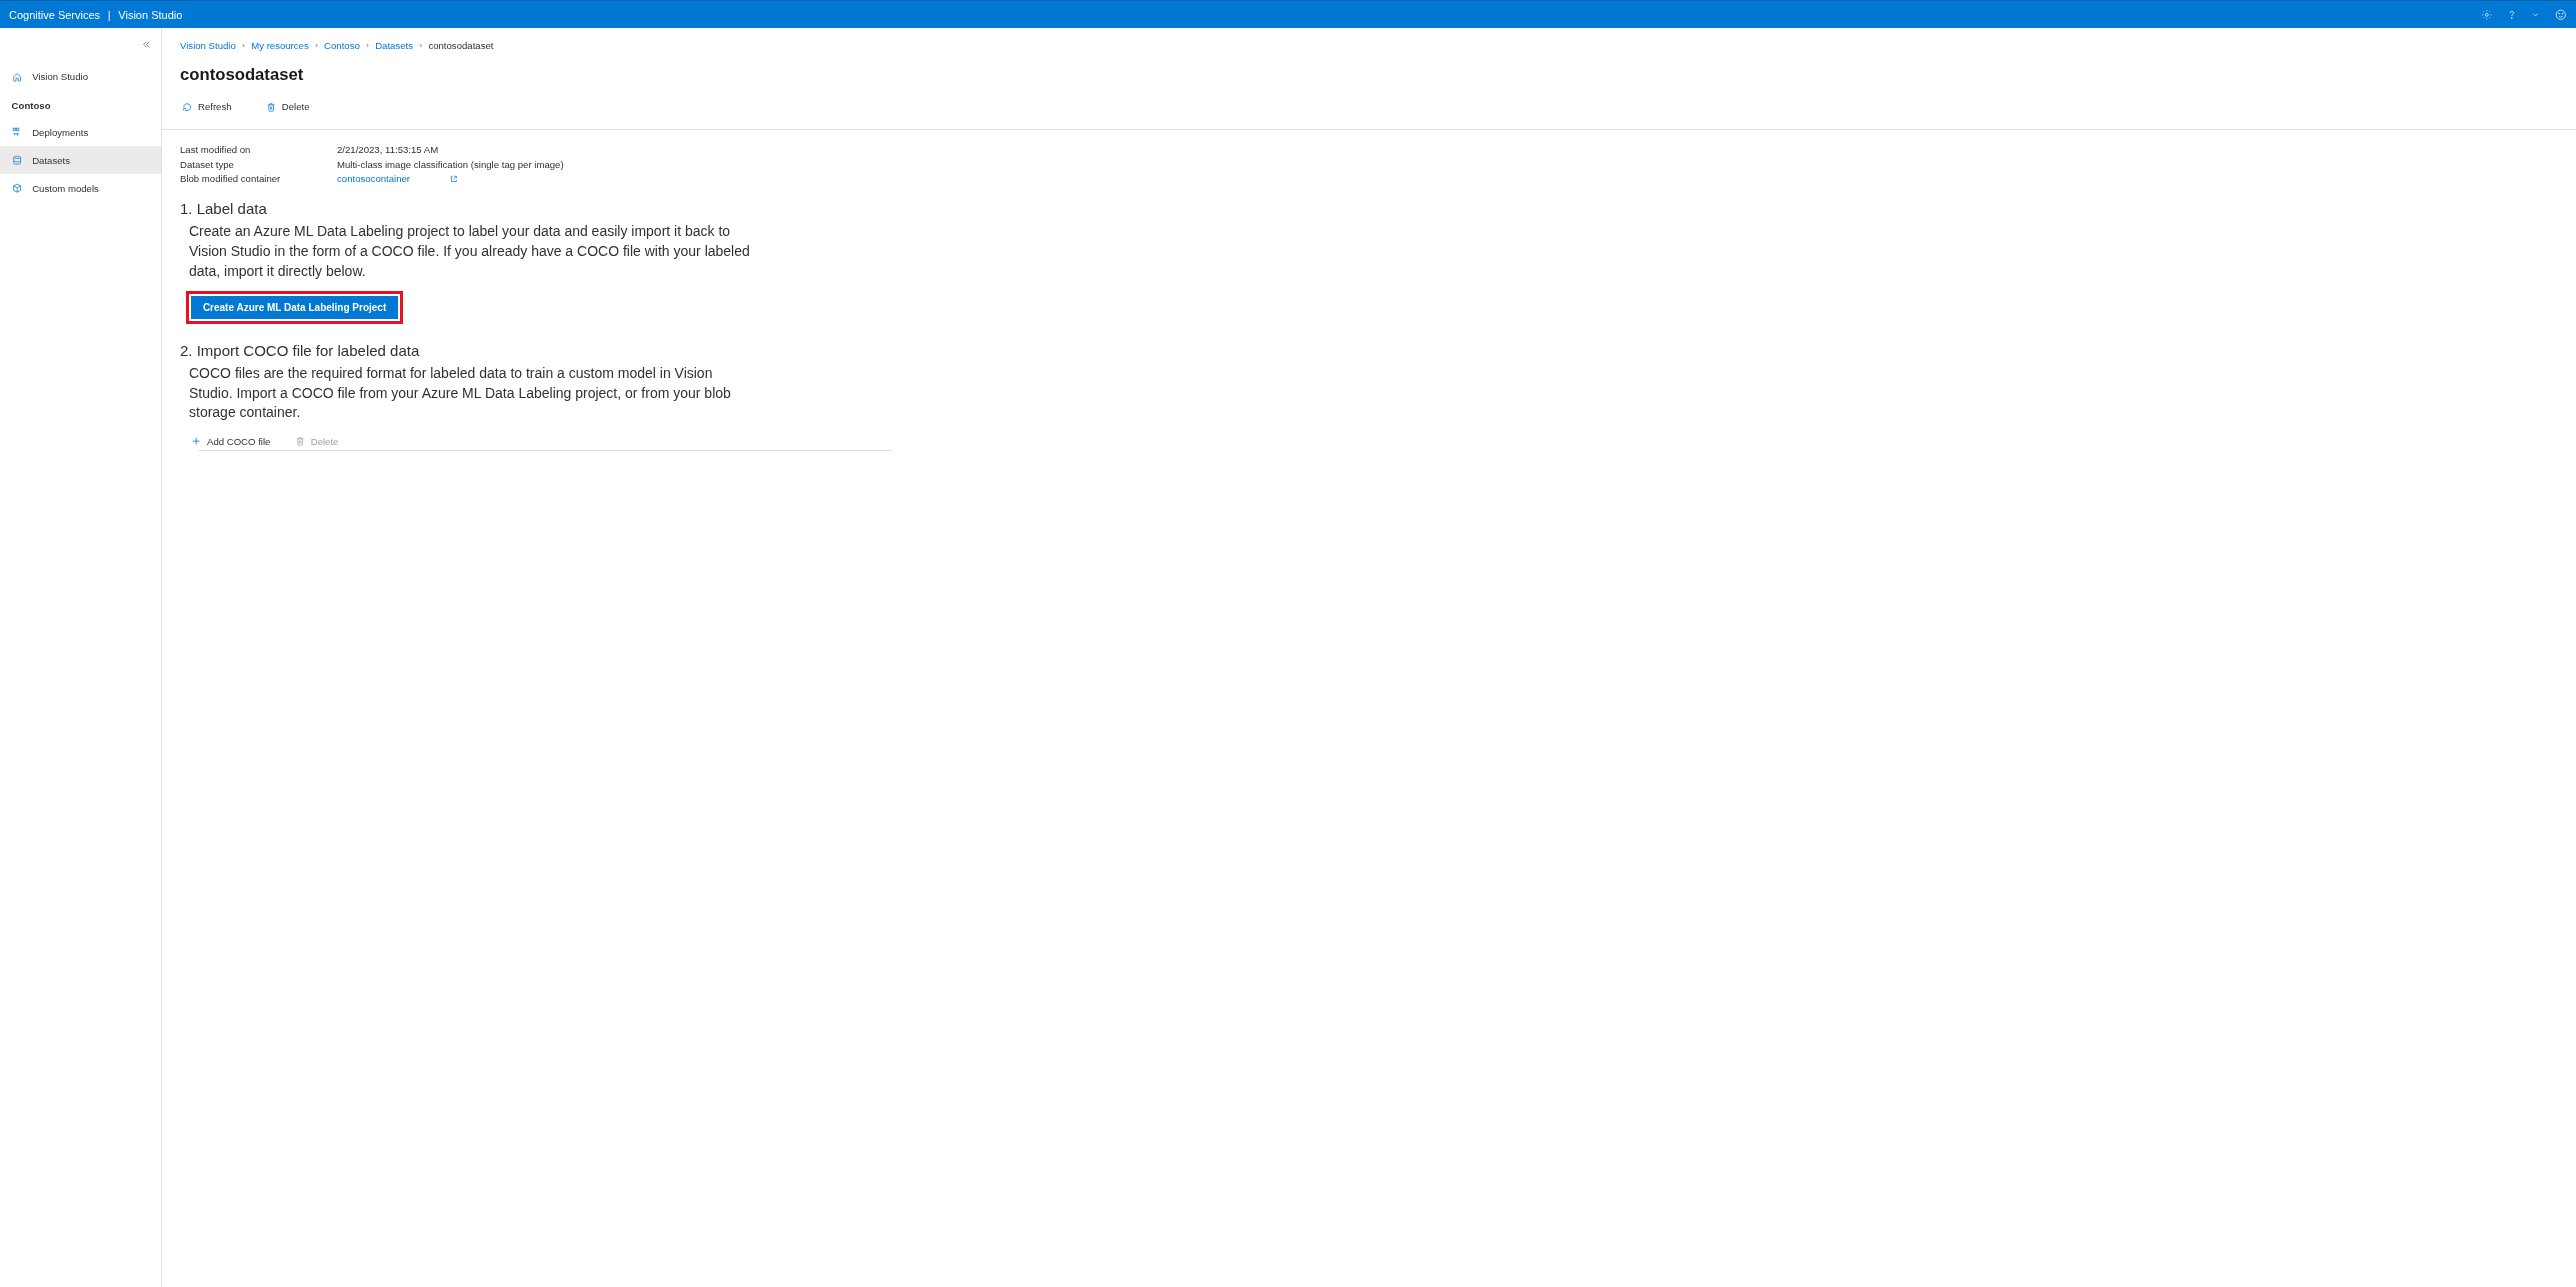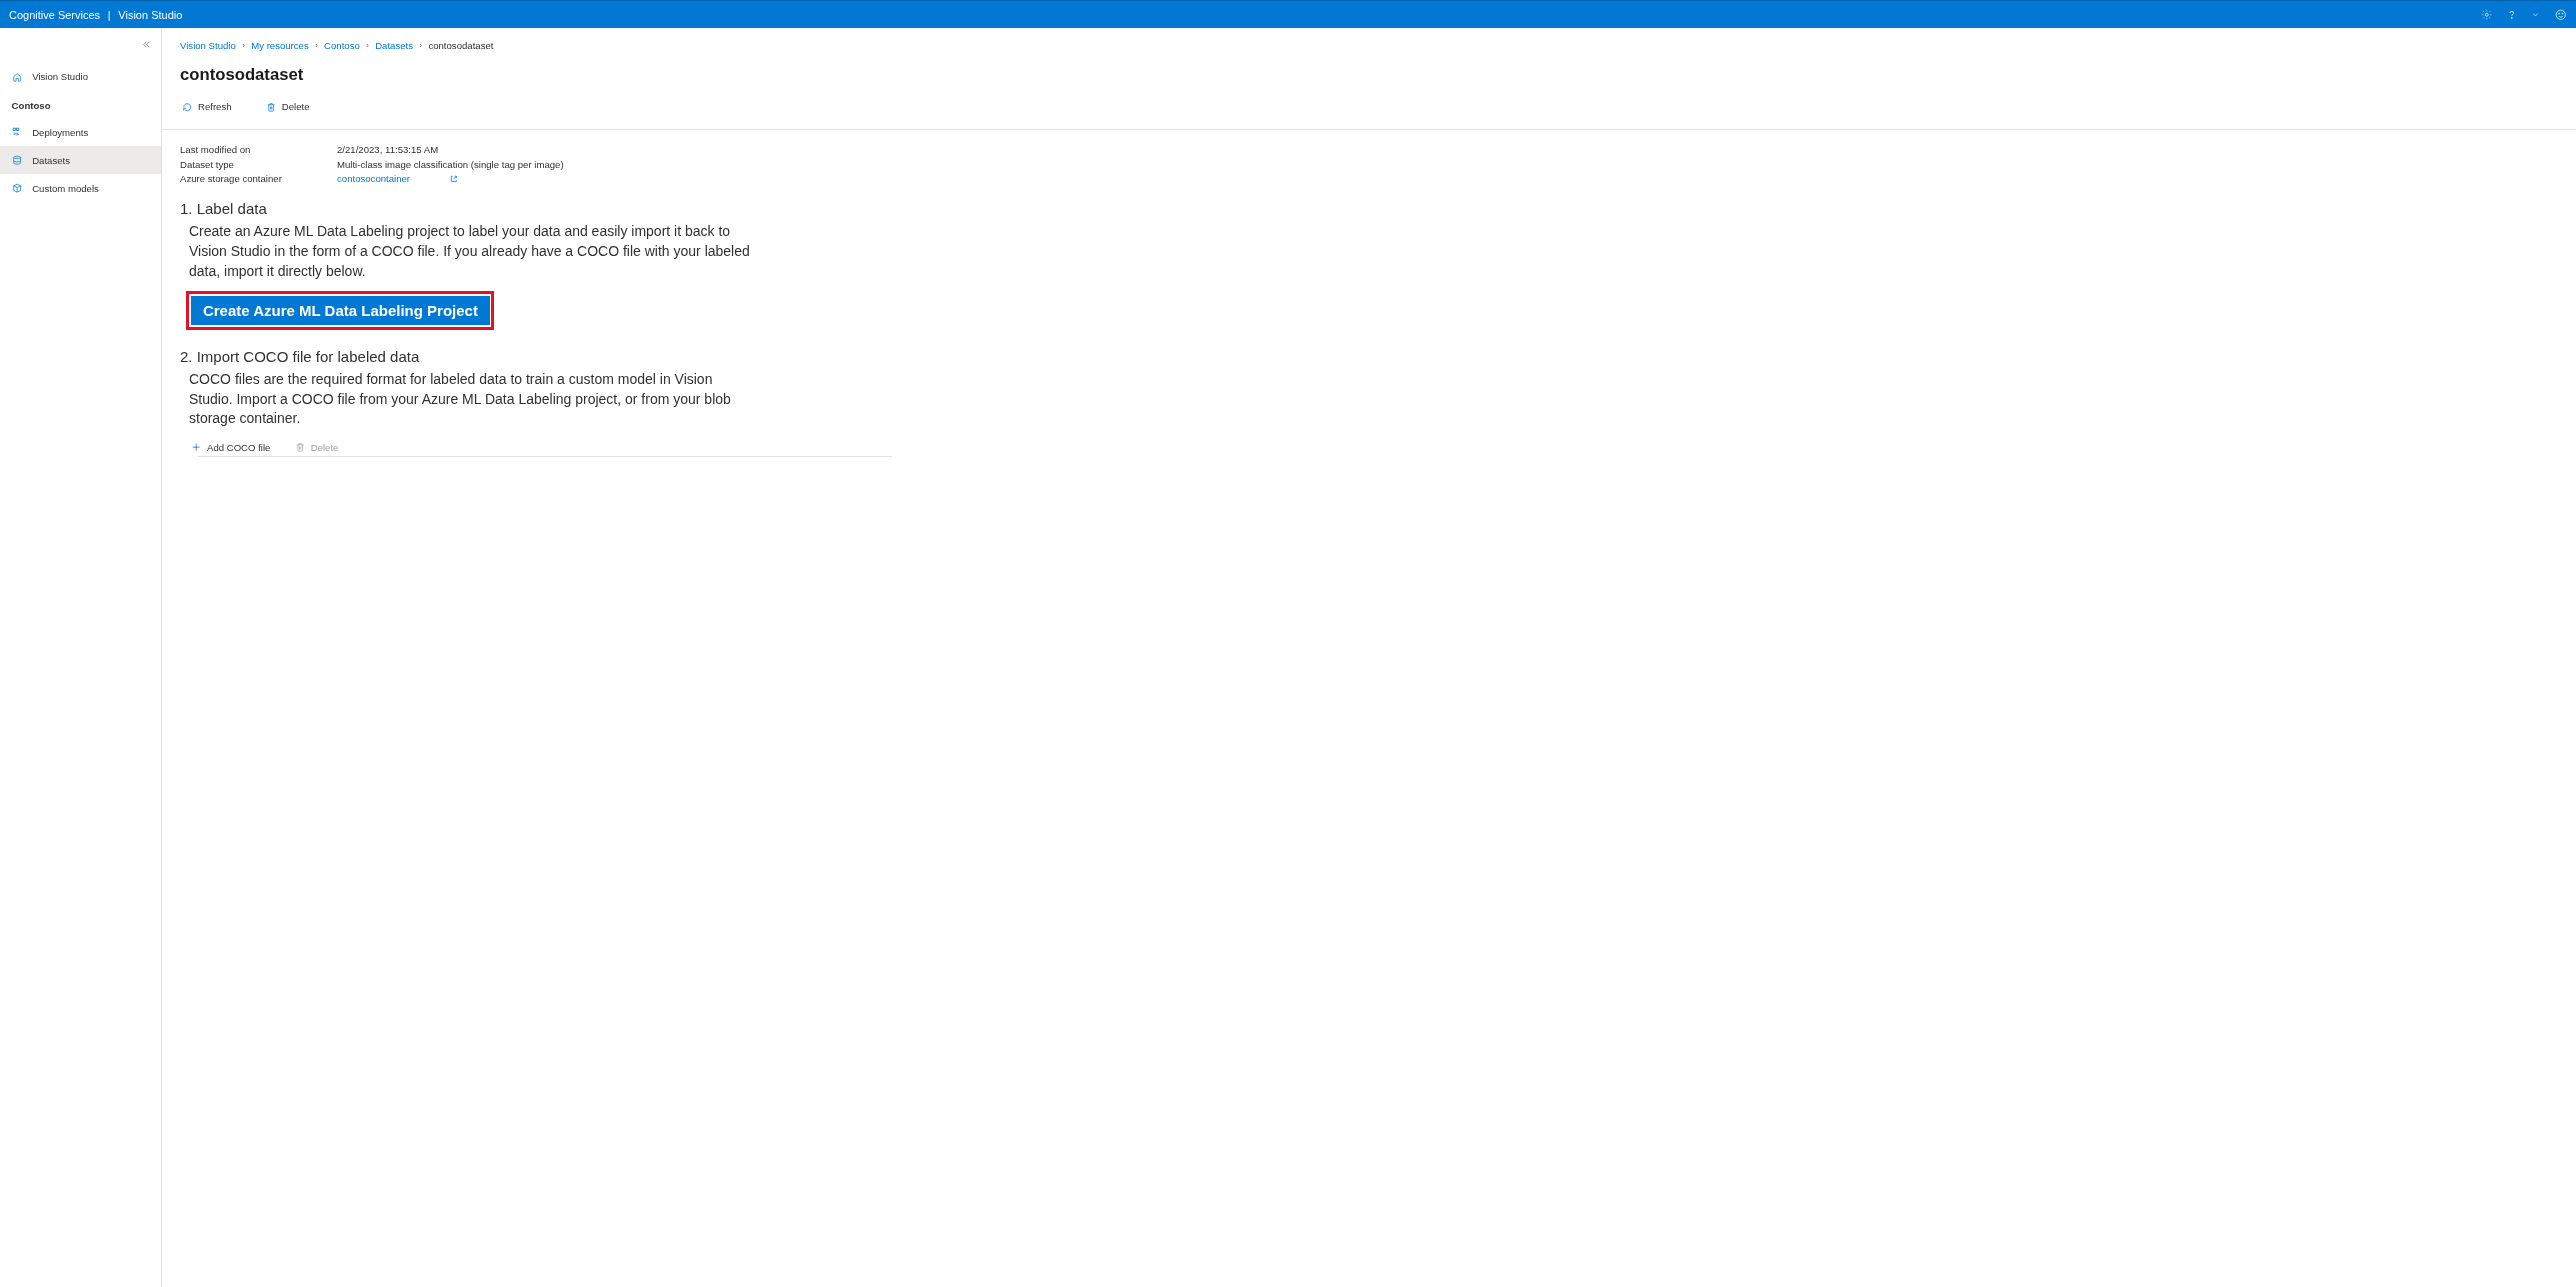--- a/index.html
+++ b/index.html
@@ -193,21 +193,21 @@
       margin-bottom: 10.3px;
       margin-left: 9px;
       max-width: 565px;
       line-height: 1.4;
     }
     .primary-button {
       background: #0078d4;
       color: #fff;
       border: none;
       padding: 5.8px 11.6px;
-      font-size: 15px;
+      font-size: 10px;
       font-weight: 600;
       cursor: pointer;
       margin-left: 9px;
     }
     .highlight-box {
       display: inline-block;
       border: 3.2px solid #e81123;
       padding: 1.9px;
       margin-bottom: 18px;
       margin-left: 0px;
@@ -361,21 +361,21 @@
     <div class="meta-table">
       <div class="meta-row">
         <div class="meta-label">Last modified on</div>
         <div class="meta-value">2/21/2023, 11:53:15 AM</div>
       </div>
       <div class="meta-row">
         <div class="meta-label">Dataset type</div>
         <div class="meta-value">Multi-class image classification (single tag per image)</div>
       </div>
       <div class="meta-row">
-        <div class="meta-label">Azure storage container</div>
+        <div class="meta-label">Blob modified container</div>
         <div class="meta-value link">
           <span>contosocontainer</span>
           <span class="external-icon">
             <svg viewBox="0 0 12 12" width="7.7" height="7.7" fill="none" stroke="#0078d4" stroke-width="1.2">
                 <path d="M4 2H2v8h8V8M7 2h3v3M10 2L5 7"></path>
               </svg>
           </span>
         </div>
       </div>
     </div>

